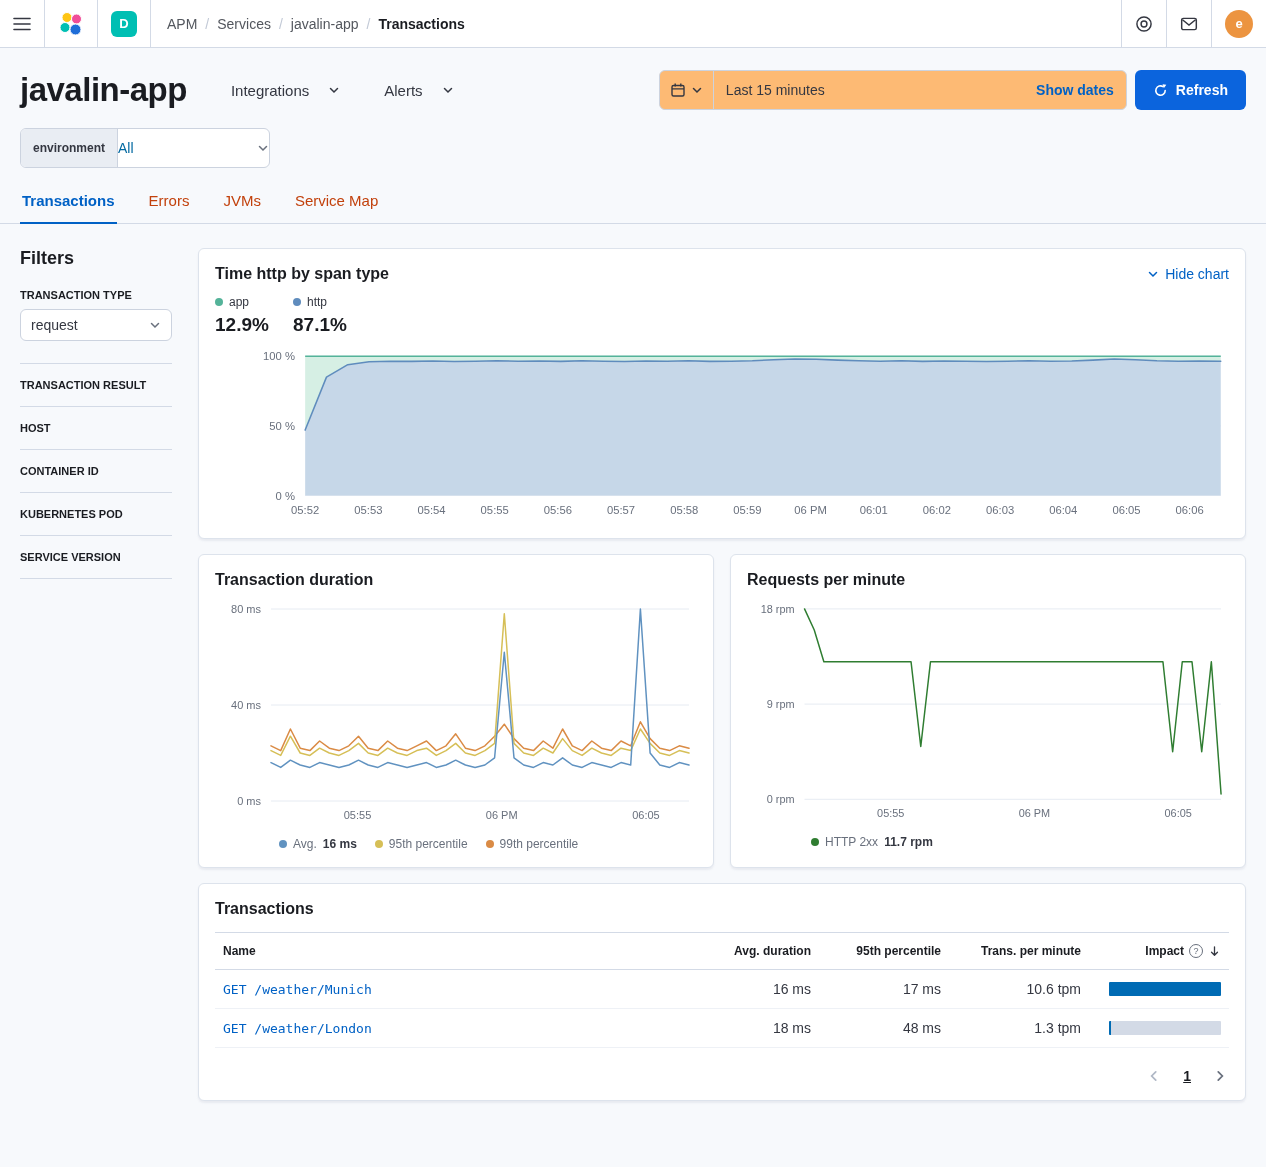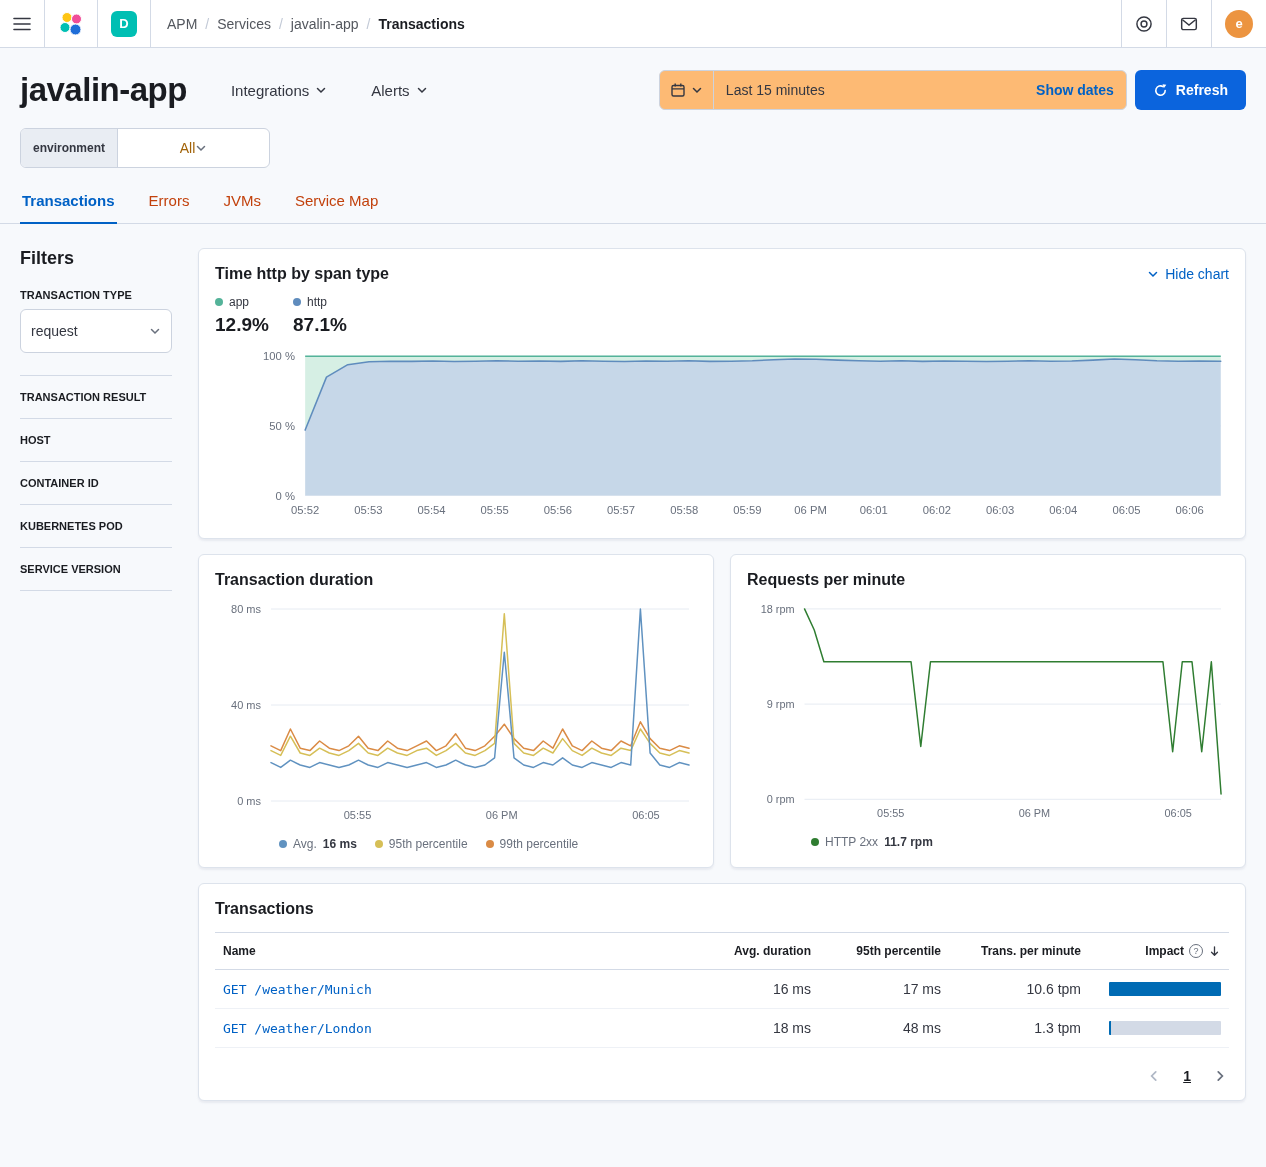--- a/index.html
+++ b/index.html
@@ -18,50 +18,50 @@
   .crumbs{display:flex;align-items:center;gap:8px;font-size:14px;color:#53575e;padding:0 16px}
   .crumb{cursor:pointer}
   .crumb-sep{color:#c2c9d6}
   .crumb.last{color:#1a1c21;font-weight:700;cursor:default}
   .avatar{width:28px;height:28px;border-radius:50%;background:#ec9440;color:#fff;font-size:13px;font-weight:700;display:flex;align-items:center;justify-content:center}
 
   
   .page-header{display:flex;justify-content:space-between;align-items:center;padding:22px 20px 0}
   .ph-left{display:flex;align-items:center}
   .page-title{font-size:33px;font-weight:700;color:#1a1c21;letter-spacing:-.5px}
-  .hdr-link{display:flex;align-items:center;gap:6px;font-size:15px;color:#343741;margin-left:44px;cursor:pointer}
+  .hdr-link{display:flex;align-items:center;gap:19px;font-size:15px;color:#343741;margin-left:44px;cursor:pointer}
   .ph-right{display:flex;align-items:center;gap:8px}
   .datebox{display:flex;align-items:stretch;height:40px;background:#fdba74;border:1px solid #ccd3df;border-radius:6px;overflow:hidden}
   .cal-btn{display:flex;align-items:center;gap:5px;padding:0 10px;border-right:1px solid #ccd3df;cursor:pointer}
   .range{display:flex;align-items:center;justify-content:space-between;width:412px;padding:0 12px;cursor:pointer}
   .range .when{font-size:14px;color:#343741}
   .show-dates{font-size:14px;color:var(--link);font-weight:600;cursor:pointer}
   .btn-refresh{display:flex;align-items:center;gap:8px;height:40px;padding:0 18px;background:var(--primary);color:#fff;border:none;border-radius:6px;font-size:14px;font-weight:600;cursor:pointer;font-family:inherit}
 
   
   .search-row{display:flex;gap:12px;padding:0 20px;margin-top:18px}
   .search-wrap{flex:1;position:relative}
   .search-wrap svg{position:absolute;left:12px;top:12px}
   .search-input{width:100%;height:40px;border:1px solid #ccd3df;border-radius:6px;padding:0 12px 0 36px;font-size:14px;color:#343741;font-family:inherit;background:#fff}
   .search-input::placeholder{color:#69707d}
   .env-group{display:flex;width:250px;height:40px;border:1px solid #ccd3df;border-radius:6px;background:#fff;overflow:hidden}
   .env-prepend{display:flex;align-items:center;padding:0 12px;background:#e9edf3;border-right:1px solid #ccd3df;font-size:12px;font-weight:600;color:#343741}
-  .env-select{flex:1;display:flex;align-items:center;justify-content:center;padding:0 0;font-size:14px;cursor:pointer;color:#a16207}
+  .env-select{flex:1;display:flex;align-items:center;justify-content:space-between;padding:0 0;font-size:14px;cursor:pointer;color:#0369a1}
 
   
   .tabs{display:flex;gap:30px;padding:8px 20px 0;border-bottom:1px solid #d3dae6;margin-top:4px}
   .tab{padding:12px 2px 13px;font-size:15px;color:#c2410c;cursor:pointer;border-bottom:2px solid transparent;margin-bottom:-1px}
   .tab.active{color:var(--link);font-weight:700;border-bottom-color:var(--link)}
 
   
   .content{display:flex;padding:24px 20px 0}
   .filters{width:152px;margin-right:26px;flex:0 0 auto}
   .filters-title{font-size:18px;font-weight:700;color:#1a1c21;margin-bottom:20px}
   .flabel{font-size:11px;font-weight:700;color:#1a1c21;margin-bottom:8px}
-  .fselect{display:flex;align-items:center;justify-content:space-between;height:44px;border:1px solid #ccd3df;border-radius:6px;background:#fff;padding:0 10px;font-size:14px;cursor:pointer}
+  .fselect{display:flex;align-items:center;justify-content:space-between;height:32px;border:1px solid #ccd3df;border-radius:6px;background:#fff;padding:0 10px;font-size:14px;cursor:pointer}
   .fsecs{margin-top:22px;border-bottom:1px solid #d3dae6}
   .fsec{padding:15px 0;border-top:1px solid #d3dae6;font-size:11px;font-weight:700;color:#1a1c21;cursor:pointer}
   .main{flex:1;display:flex;flex-direction:column;gap:15px;min-width:0}
 
   
   .card{background:#fff;border:1px solid #dde3ec;border-radius:6px;box-shadow:0 2px 2px rgba(152,162,179,.15);padding:16px}
   .card-head{display:flex;justify-content:space-between;align-items:center}
   .card-title{font-size:16px;font-weight:700;color:#1a1c21}
   .hide-chart{display:flex;align-items:center;gap:6px;color:var(--link);font-size:14px;cursor:pointer}
 

